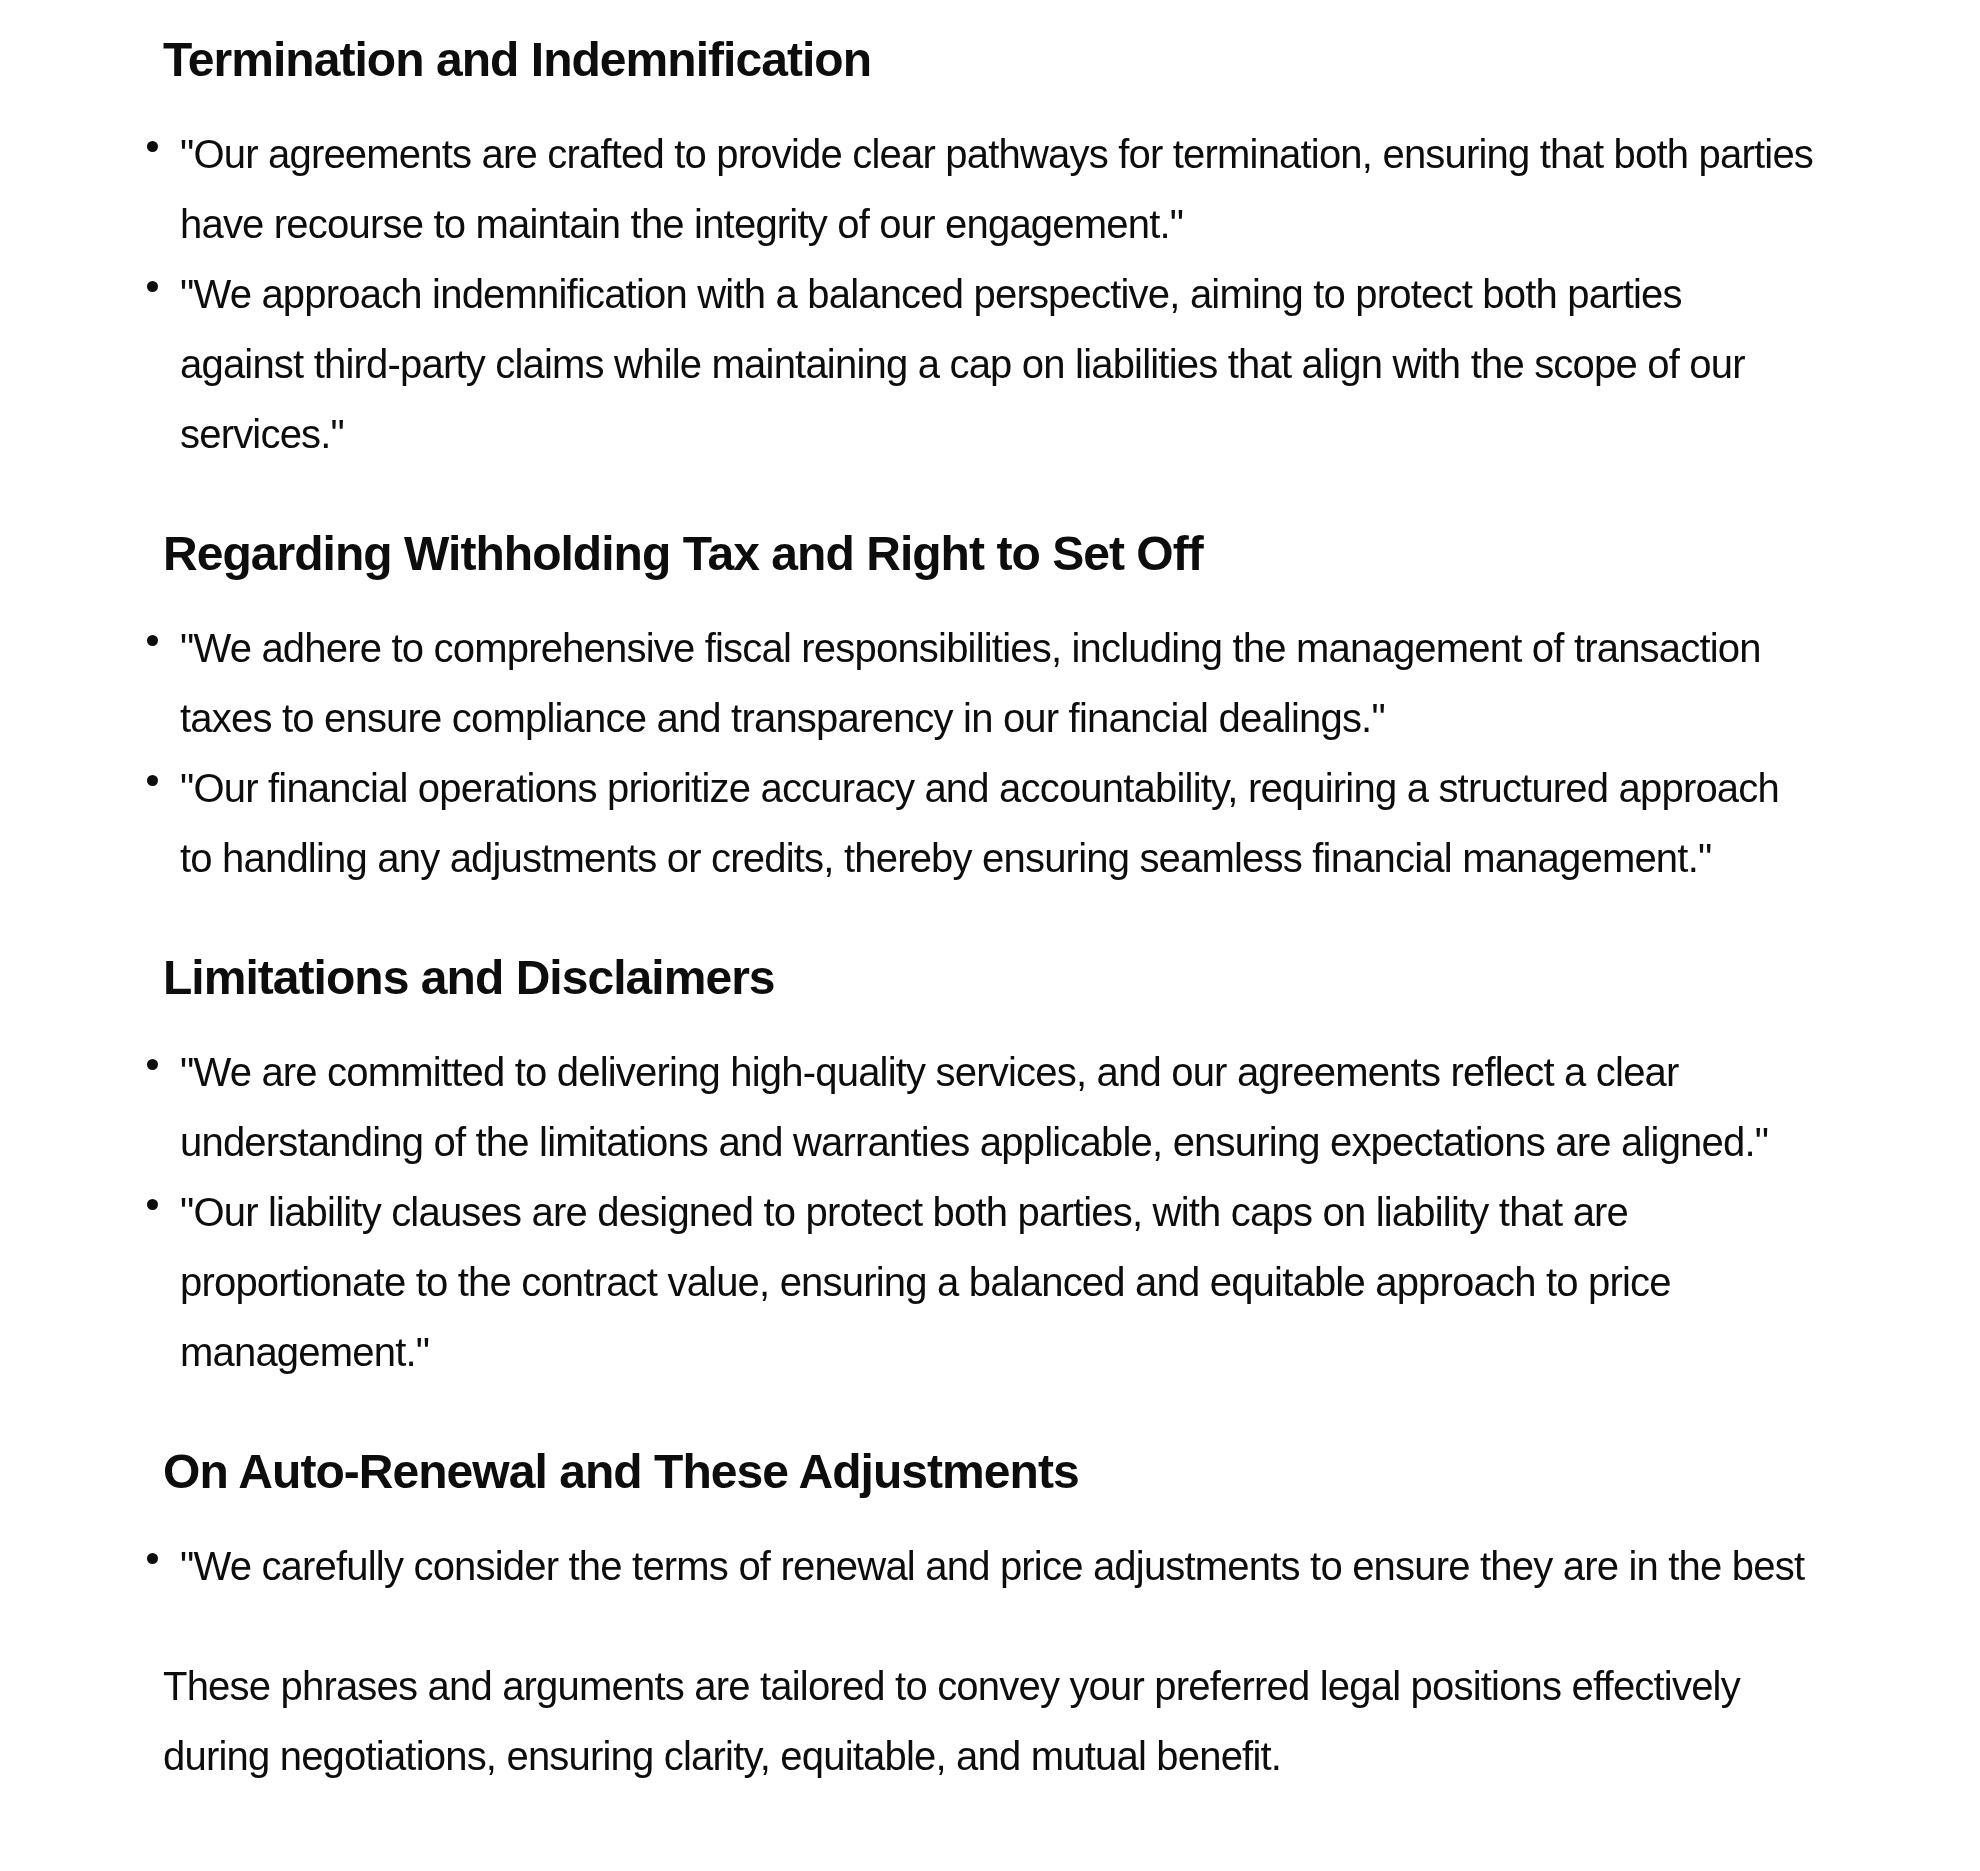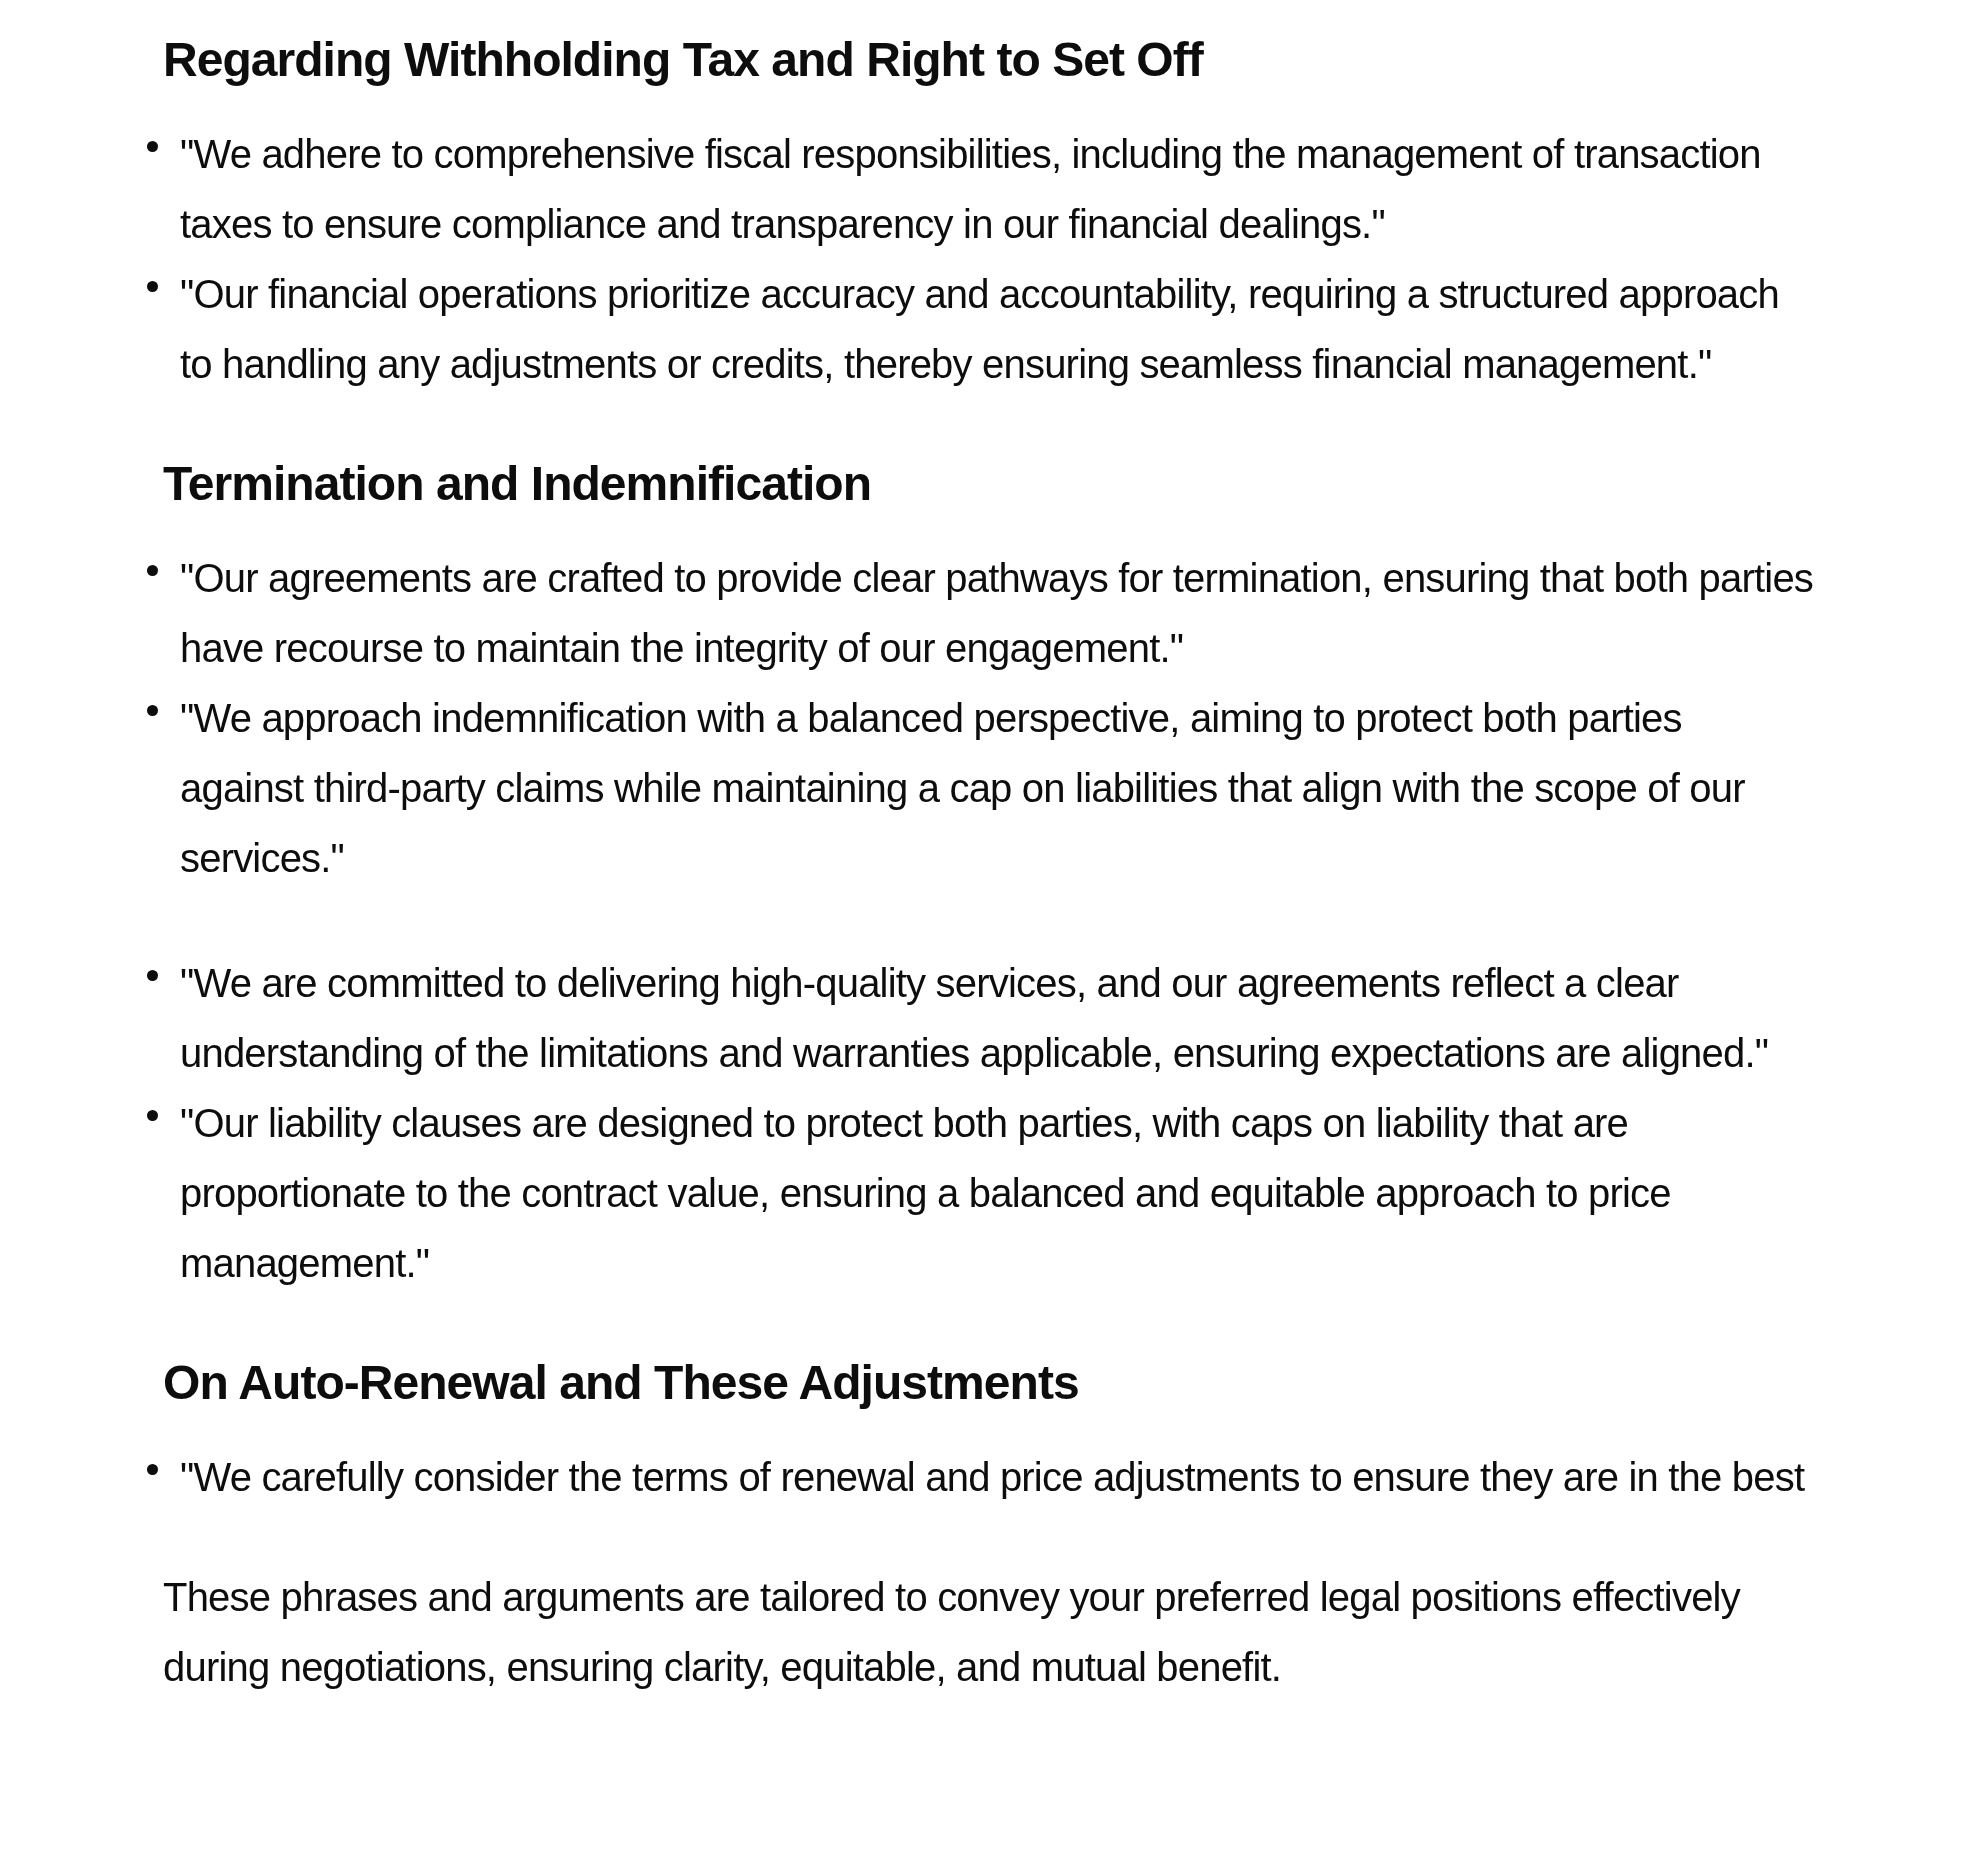--- a/index.html
+++ b/index.html
@@ -64,49 +64,50 @@
     letter-spacing: -0.02em;
     color: #0d0d0d;
   }
 </style>
 </head>
 <body>
 
 <div class="content">
 
   <section>
-    <h3 class="section-heading">Regarding Withholding Tax and Right to Set Off</h3>
-    <ul class="bullet-list">
-      <li>
-        <span class="line">"We adhere to comprehensive fiscal responsibilities, including the management of transaction</span>
-        <span class="line">taxes to ensure compliance and transparency in our financial dealings."</span>
-      </li>
-      <li>
-        <span class="line">"Our financial operations prioritize accuracy and accountability, requiring a structured approach</span>
-        <span class="line">to handling any adjustments or credits, thereby ensuring seamless financial management."</span>
-      </li>
-    </ul>
-  </section>
-
-  <section>
     <h3 class="section-heading">Termination and Indemnification</h3>
     <ul class="bullet-list">
       <li>
         <span class="line">"Our agreements are crafted to provide clear pathways for termination, ensuring that both parties</span>
         <span class="line">have recourse to maintain the integrity of our engagement."</span>
       </li>
       <li>
         <span class="line">"We approach indemnification with a balanced perspective, aiming to protect both parties</span>
         <span class="line">against third-party claims while maintaining a cap on liabilities that align with the scope of our</span>
         <span class="line">services."</span>
       </li>
     </ul>
   </section>
 
   <section>
+    <h3 class="section-heading">Regarding Withholding Tax and Right to Set Off</h3>
+    <ul class="bullet-list">
+      <li>
+        <span class="line">"We adhere to comprehensive fiscal responsibilities, including the management of transaction</span>
+        <span class="line">taxes to ensure compliance and transparency in our financial dealings."</span>
+      </li>
+      <li>
+        <span class="line">"Our financial operations prioritize accuracy and accountability, requiring a structured approach</span>
+        <span class="line">to handling any adjustments or credits, thereby ensuring seamless financial management."</span>
+      </li>
+    </ul>
+  </section>
+
+  <section>
+    <h3 class="section-heading">Limitations and Disclaimers</h3>
     <ul class="bullet-list">
       <li>
         <span class="line">"We are committed to delivering high-quality services, and our agreements reflect a clear</span>
         <span class="line">understanding of the limitations and warranties applicable, ensuring expectations are aligned."</span>
       </li>
       <li>
         <span class="line">"Our liability clauses are designed to protect both parties, with caps on liability that are</span>
         <span class="line">proportionate to the contract value, ensuring a balanced and equitable approach to price</span>
         <span class="line">management."</span>
       </li>

